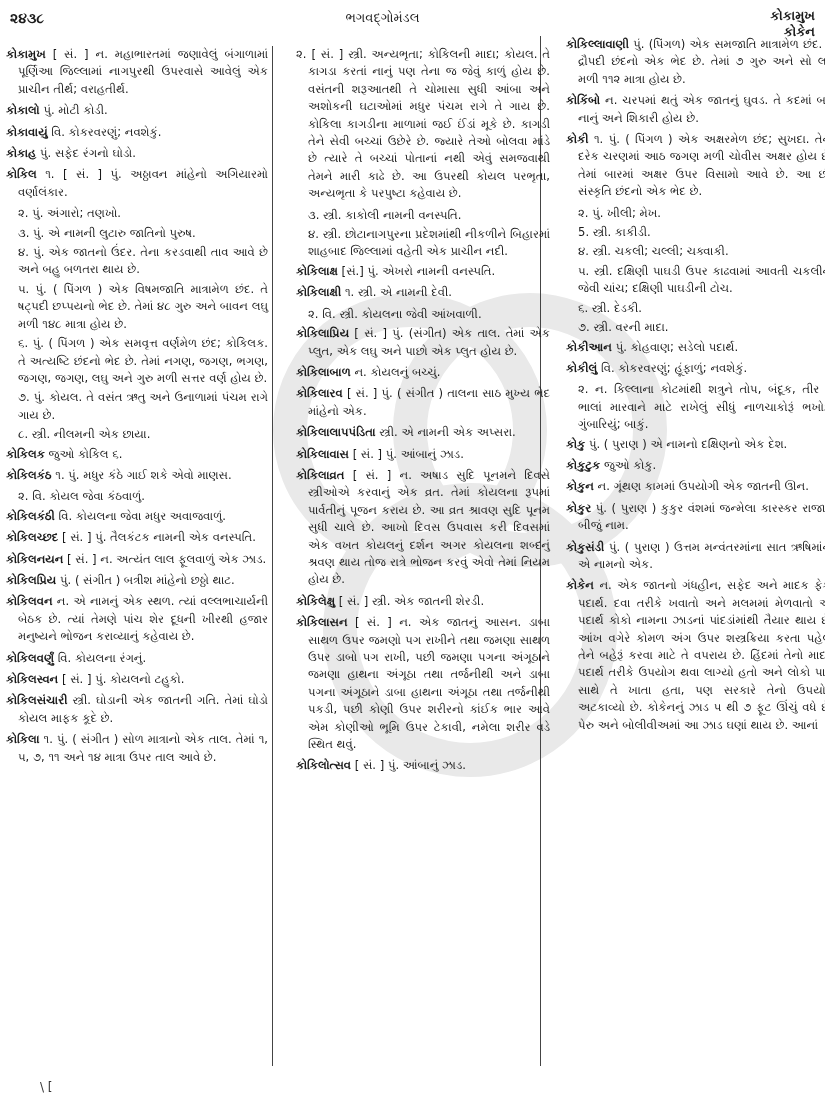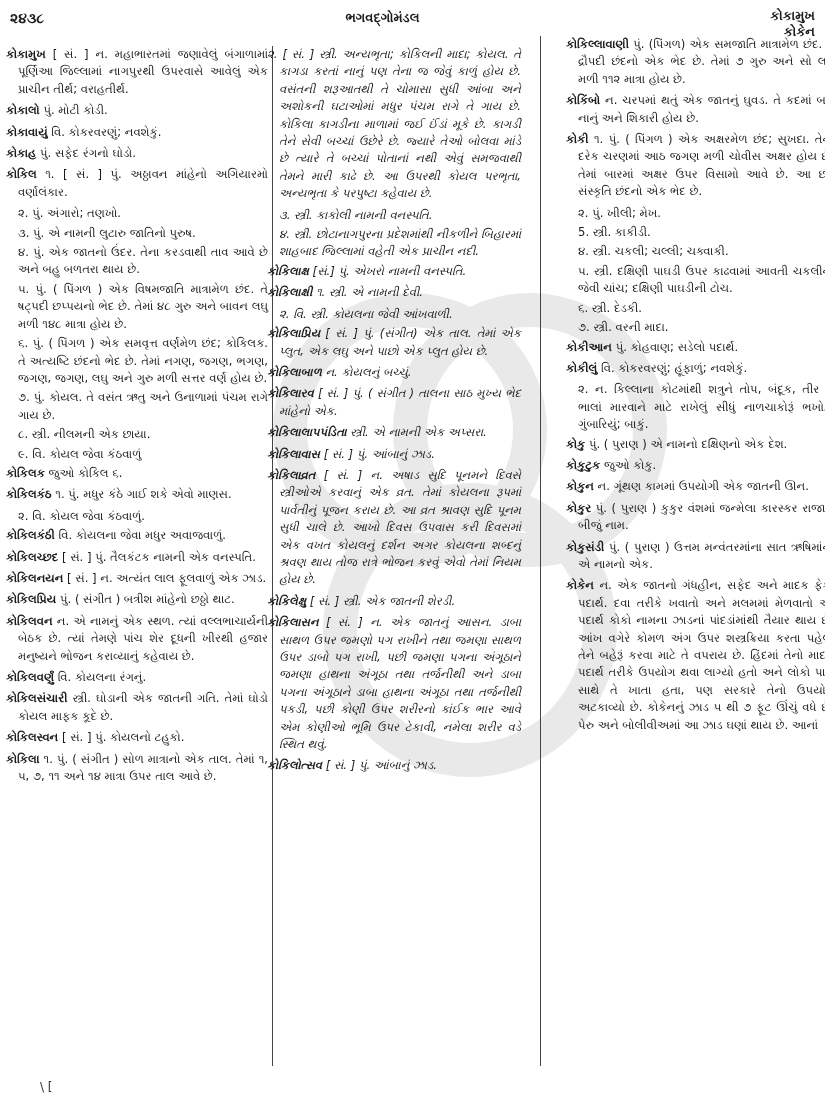--- a/index.html
+++ b/index.html
@@ -2,25 +2,25 @@
 <html><head>
 <meta charset="utf-8">
 <style>
   html,body{margin:0;padding:0;background:#ffffff;}
   body{width:825px;height:1097px;overflow:hidden;position:relative;
        font-family:"DejaVu Sans","Liberation Sans",sans-serif;color:#1a1a1a;}
   .page{position:absolute;left:0;top:0;width:825px;height:1097px;}
   .watermark{position:absolute;left:260px;top:230px;width:420px;height:620px;pointer-events:none;}
   .header{position:absolute;left:0;top:0;width:825px;height:46px;}
   .pno{position:absolute;left:10px;top:10px;font-size:14px;font-weight:bold;}
-  .ptitle{position:absolute;left:0;width:765px;top:10px;text-align:center;font-size:13px;font-weight:bold;}
+  .ptitle{position:absolute;left:0;width:765px;top:10px;text-align:center;font-size:13px;font-weight:normal;}
   .guide{position:absolute;right:10px;top:8px;text-align:right;font-size:13px;font-weight:bold;line-height:16px;}
   .col{position:absolute;top:46px;font-size:11.6px;line-height:17.4px;text-align:justify;}
   .col1{left:6px;width:262px;}
-  .col2{left:267px;width:254px;font-style:italic;}
+  .col2{left:296px;width:254px;}
   .col3{left:566px;width:268px;top:36px;}
   .divider{position:absolute;width:1px;background:#444;}
   .entry{margin:0 0 4px 0;padding-left:12px;text-indent:-12px;}
   .sub{margin:0 0 2px 0;padding-left:12px;}
   .hw{font-weight:bold;}
   .footer{position:absolute;left:40px;top:1080px;font-size:12px;color:#333;}
 </style>
 </head>
 <body>
 
@@ -52,32 +52,31 @@
       <div class="entry"><span class="hw">કોકાવાયું</span><span> વિ. કોકરવરણું; નવશેકું.</span></div>
       <div class="entry"><span class="hw">કોકાહ</span><span> પું. સફેદ રંગનો ઘોડો.</span></div>
       <div class="entry"><span class="hw">કોકિલ</span><span> ૧. [ સં. ] પું. અઠ્ઠાવન માંહેનો અગિયારમો વર્ણાલંકાર.</span></div>
       <div class="sub">૨. પું. અંગારો; તણખો.</div>
       <div class="sub">૩. પું. એ નામની લુટારુ જાતિનો પુરુષ.</div>
       <div class="sub">૪. પું. એક જાતનો ઉંદર. તેના કરડવાથી તાવ આવે છે અને બહુ બળતરા થાય છે.</div>
       <div class="sub">૫. પું. ( પિંગળ ) એક વિષમજાતિ માત્રામેળ છંદ. તે ષટ્પદી છપ્પયનો ભેદ છે. તેમાં ૪૮ ગુરુ અને બાવન લઘુ મળી ૧૪૮ માત્રા હોય છે.</div>
       <div class="sub">૬. પું. ( પિંગળ ) એક સમવૃત્ત વર્ણમેળ છંદ; કોકિલક. તે અત્યષ્ટિ છંદનો ભેદ છે. તેમાં નગણ, જગણ, ભગણ, જગણ, જગણ, લઘુ અને ગુરુ મળી સત્તર વર્ણ હોય છે.</div>
       <div class="sub">૭. પું. કોયલ. તે વસંત ઋતુ અને ઉનાળામાં પંચમ રાગે ગાય છે.</div>
       <div class="sub">૮. સ્ત્રી. નીલમની એક છાયા.</div>
-      <div class="sub">૯. વિ. કોયલ જેવા કંઠવાળું</div>
       <div class="entry"><span class="hw">કોકિલક</span><span> જુઓ કોકિલ ૬.</span></div>
       <div class="entry"><span class="hw">કોકિલકંઠ</span><span> ૧. પું. મધુર કંઠે ગાઈ શકે એવો માણસ.</span></div>
       <div class="sub">૨. વિ. કોયલ જેવા કંઠવાળું.</div>
       <div class="entry"><span class="hw">કોકિલકંઠી</span><span> વિ. કોયલના જેવા મધુર અવાજવાળું.</span></div>
       <div class="entry"><span class="hw">કોકિલચ્છદ</span><span> [ સં. ] પું. તૈલકંટક નામની એક વનસ્પતિ.</span></div>
       <div class="entry"><span class="hw">કોકિલનયન</span><span> [ સં. ] ન. અત્યંત લાલ ફૂલવાળું એક ઝાડ.</span></div>
       <div class="entry"><span class="hw">કોકિલપ્રિય</span><span> પું. ( સંગીત ) બત્રીશ માંહેનો છઠ્ઠો થાટ.</span></div>
       <div class="entry"><span class="hw">કોકિલવન</span><span> ન. એ નામનું એક સ્થળ. ત્યાં વલ્લભાચાર્યની બેઠક છે. ત્યાં તેમણે પાંચ શેર દૂધની ખીરથી હજાર મનુષ્યને ભોજન કરાવ્યાનું કહેવાય છે.</span></div>
       <div class="entry"><span class="hw">કોકિલવર્ણું</span><span> વિ. કોયલના રંગનું.</span></div>
+      <div class="entry"><span class="hw">કોકિલસ્વન</span><span> [ સં. ] પું. કોયલનો ટહુકો.</span></div>
       <div class="entry"><span class="hw">કોકિલસંચારી</span><span> સ્ત્રી. ઘોડાની એક જાતની ગતિ. તેમાં ઘોડો કોયલ માફક કૂદે છે.</span></div>
-      <div class="entry"><span class="hw">કોકિલસ્વન</span><span> [ સં. ] પું. કોયલનો ટહુકો.</span></div>
       <div class="entry"><span class="hw">કોકિલા</span><span> ૧. પું. ( સંગીત ) સોળ માત્રાનો એક તાલ. તેમાં ૧, ૫, ૭, ૧૧ અને ૧૪ માત્રા ઉપર તાલ આવે છે.</span></div>
     </div>
   <div class="col col2">
       <div class="entry"><span class="hw"></span><span>૨. [ સં. ] સ્ત્રી. અન્યભૃતા; કોકિલની માદા; કોયલ. તે કાગડા કરતાં નાનું પણ તેના જ જેવું કાળું હોય છે. વસંતની શરૂઆતથી તે ચોમાસા સુધી આંબા અને અશોકની ઘટાઓમાં મધુર પંચમ રાગે તે ગાય છે. કોકિલા કાગડીના માળામાં જઈ ઈંડાં મૂકે છે. કાગડી તેને સેવી બચ્ચાં ઉછેરે છે. જ્યારે તેઓ બોલવા માંડે છે ત્યારે તે બચ્ચાં પોતાનાં નથી એવું સમજવાથી તેમને મારી કાઢે છે. આ ઉપરથી કોયલ પરભૃતા, અન્યભૃતા કે પરપુષ્ટા કહેવાય છે.</span></div>
       <div class="sub">૩. સ્ત્રી. કાકોલી નામની વનસ્પતિ.</div>
       <div class="sub">૪. સ્ત્રી. છોટાનાગપુરના પ્રદેશમાંથી નીકળીને બિહારમાં શાહબાદ જિલ્લામાં વહેતી એક પ્રાચીન નદી.</div>
       <div class="entry"><span class="hw">કોકિલાક્ષ</span><span> [સં.] પું. એખરો નામની વનસ્પતિ.</span></div>
       <div class="entry"><span class="hw">કોકિલાક્ષી</span><span> ૧. સ્ત્રી. એ નામની દેવી.</span></div>
       <div class="sub">૨. વિ. સ્ત્રી. કોયલના જેવી આંખવાળી.</div>
       <div class="entry"><span class="hw">કોકિલાપ્રિય</span><span> [ સં. ] પું. (સંગીત) એક તાલ. તેમાં એક પ્લુત, એક લઘુ અને પાછો એક પ્લુત હોય છે.</span></div>

